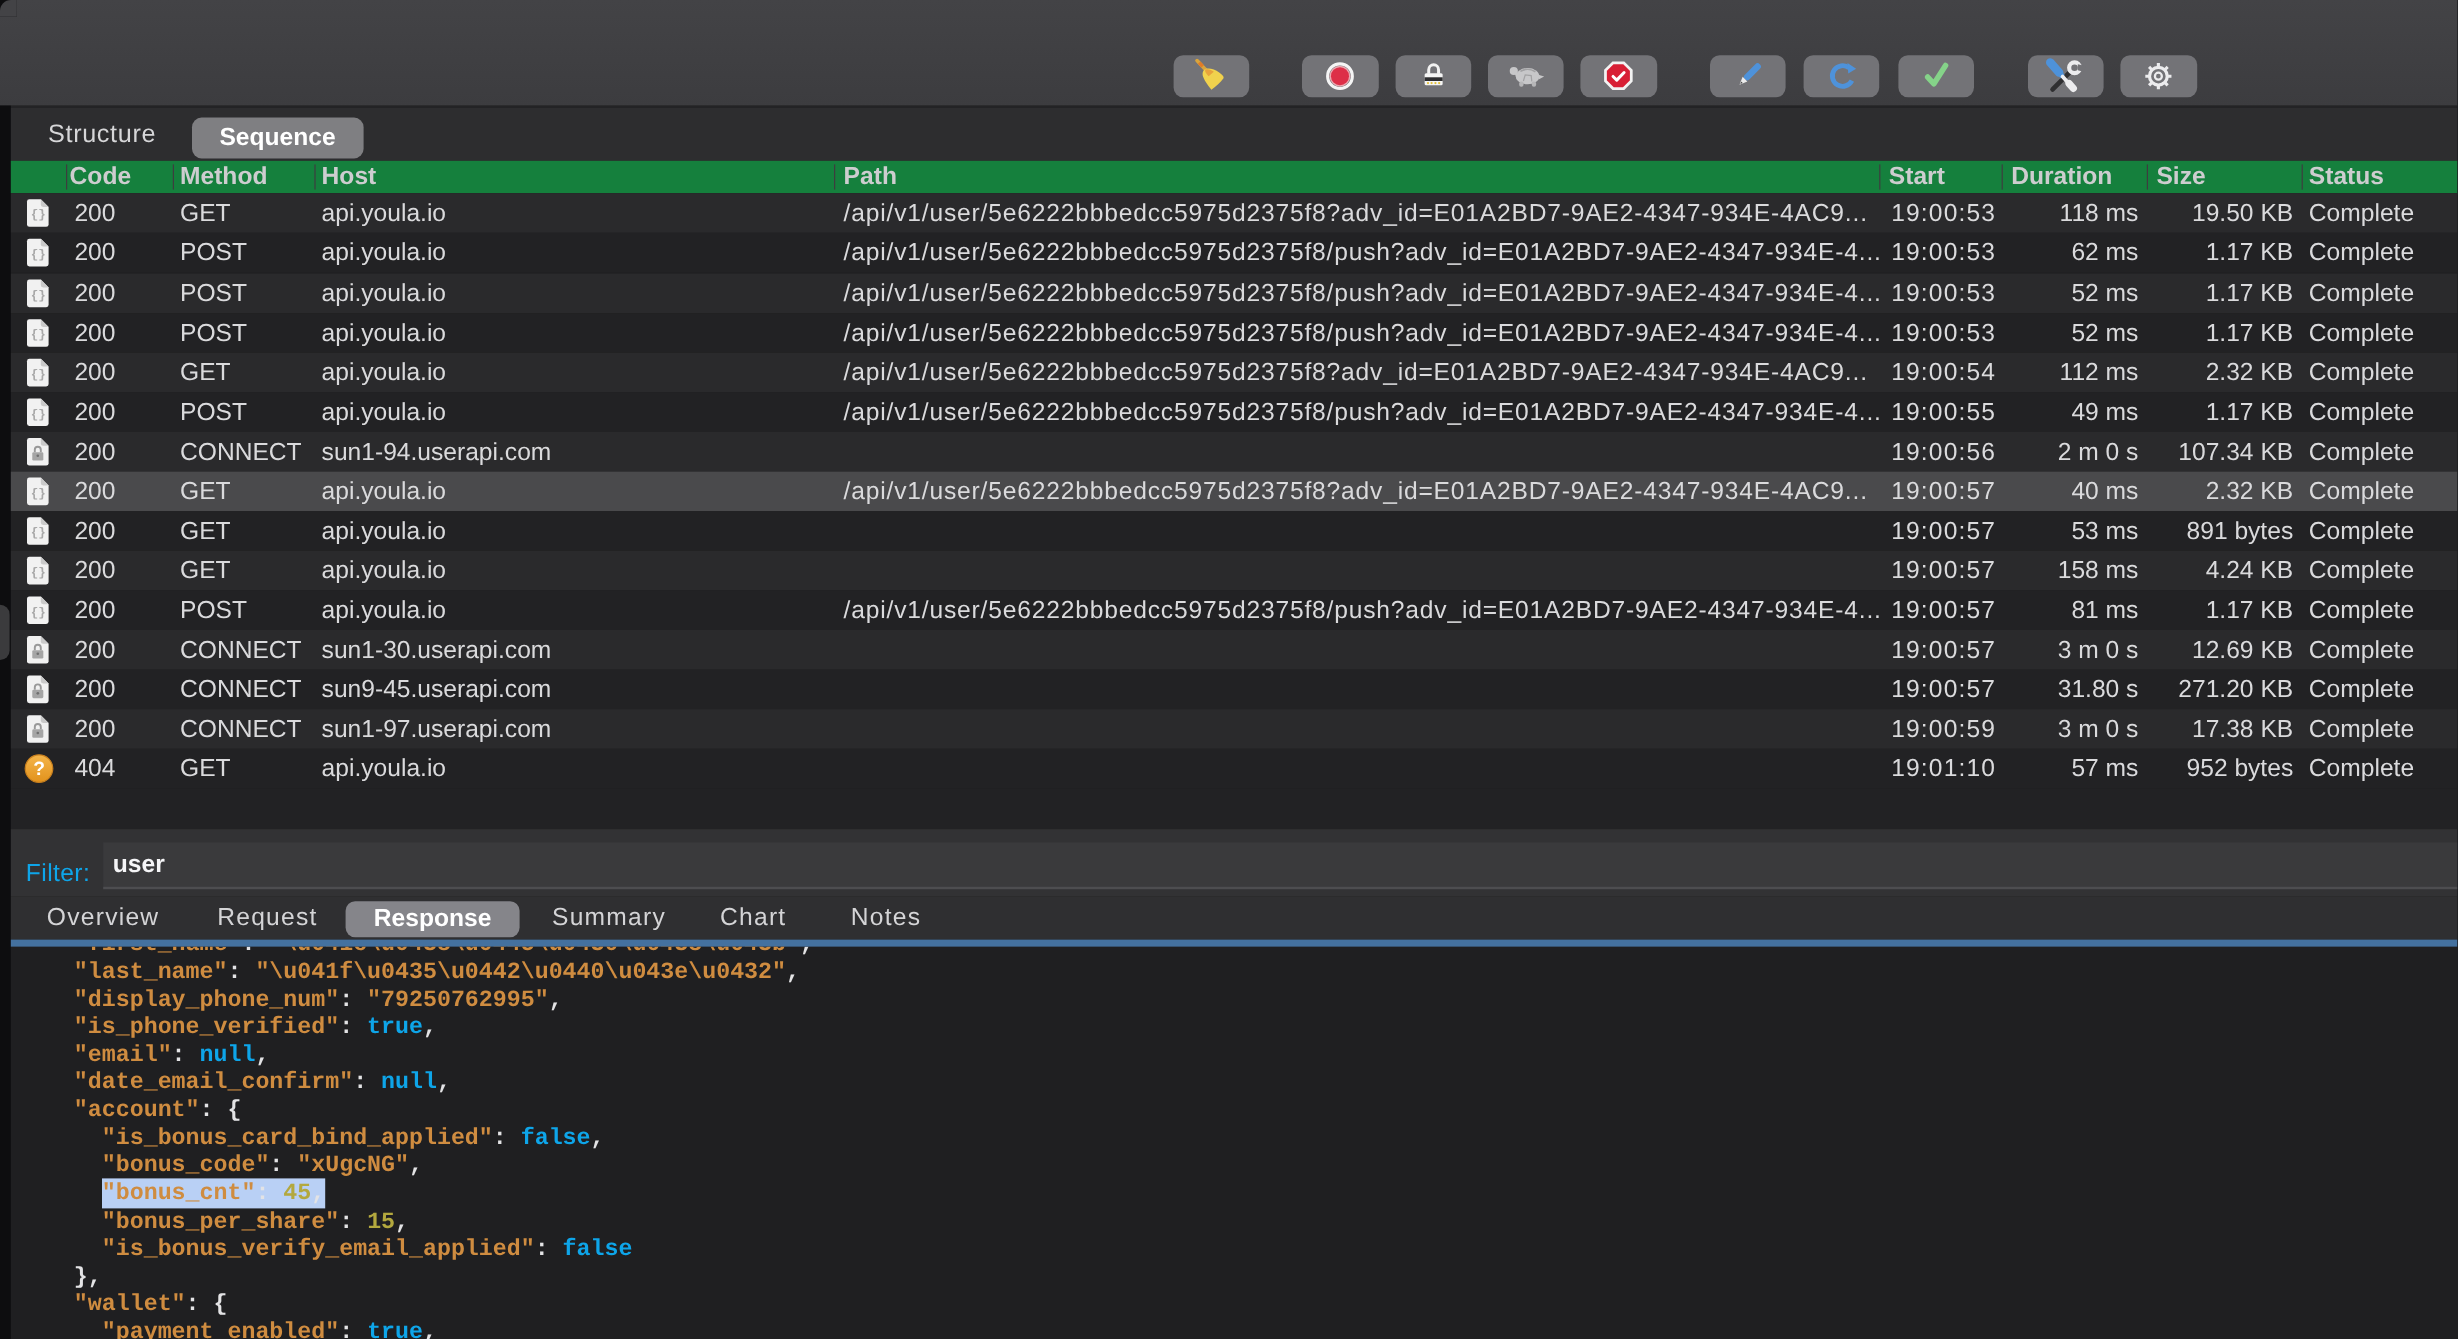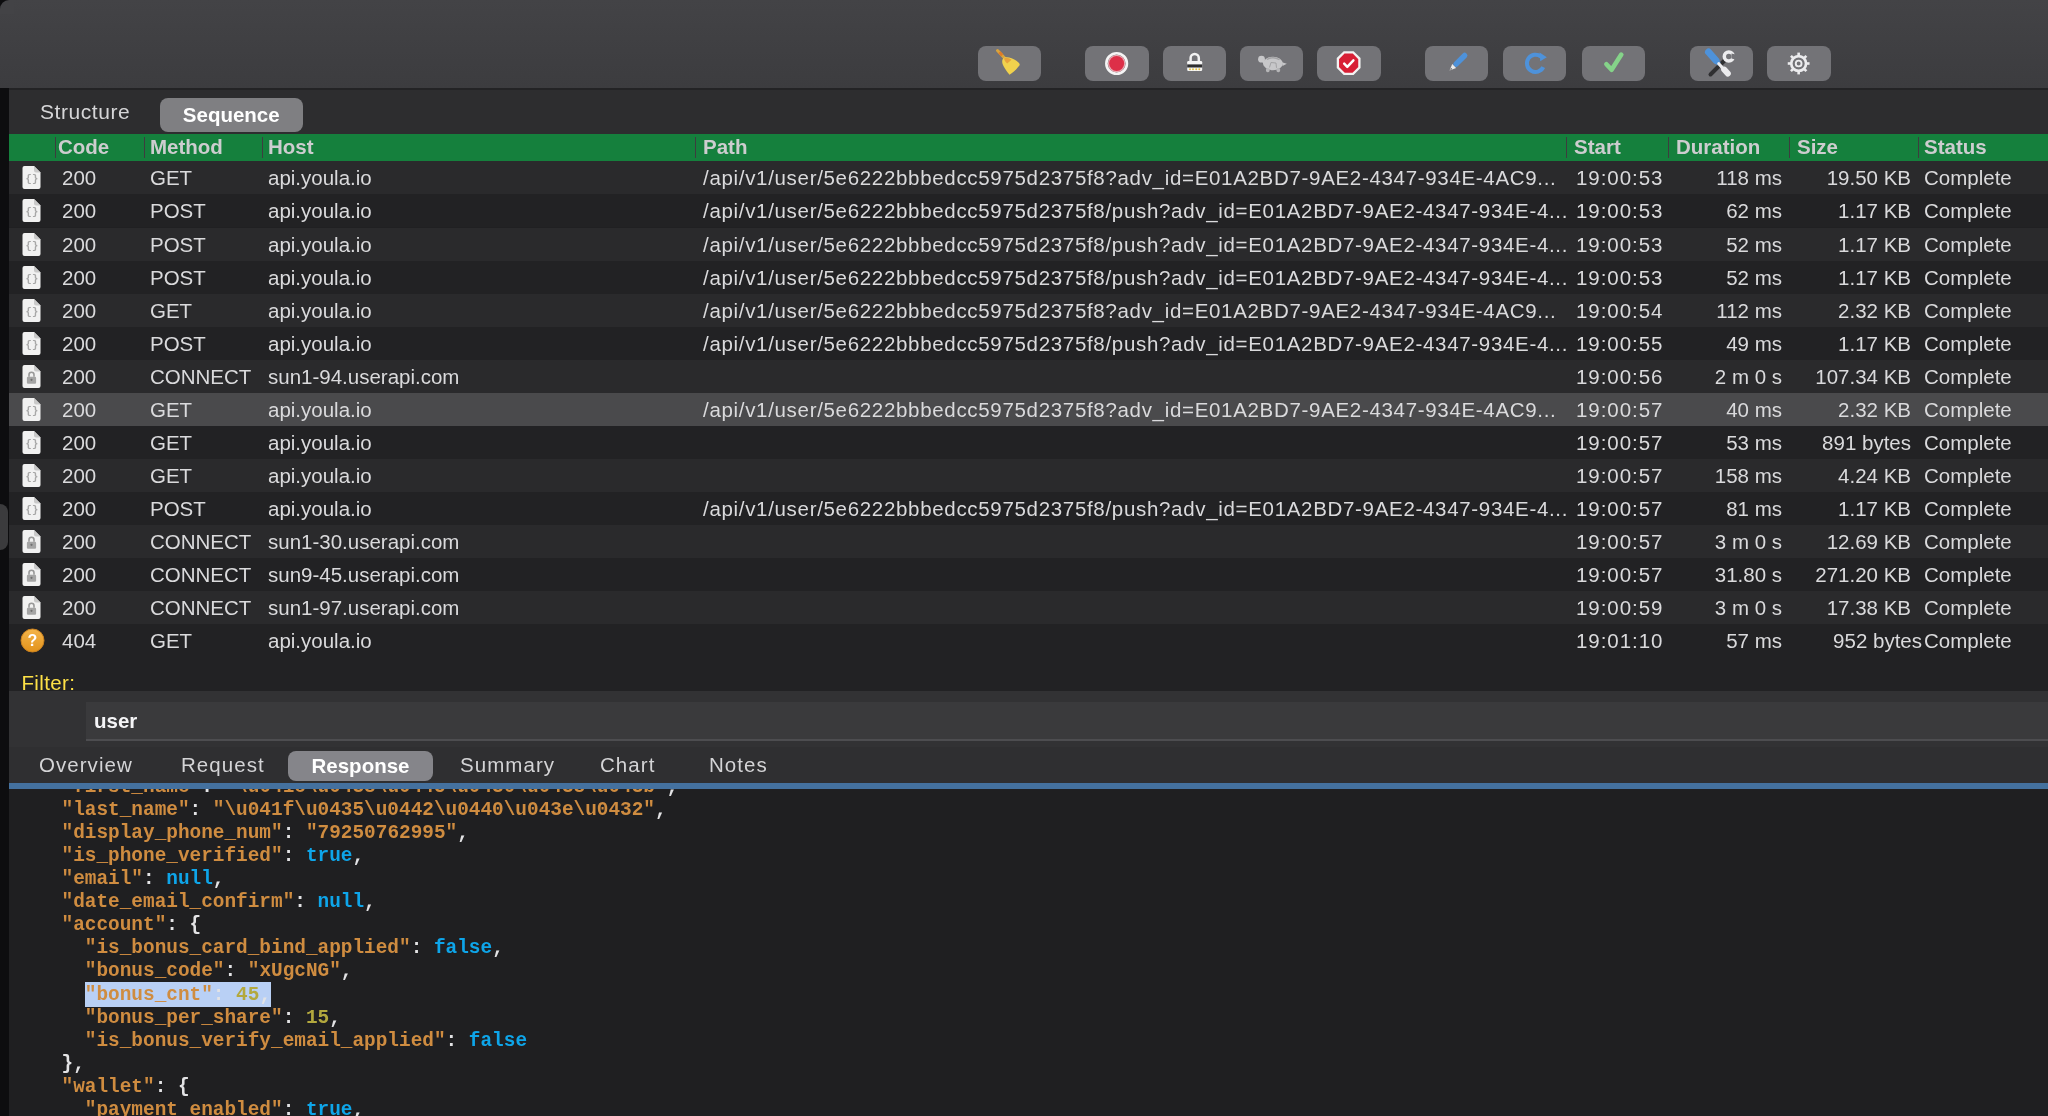--- a/index.html
+++ b/index.html
@@ -17,21 +17,21 @@
 .th{position:absolute;top:0;height:27.4px;line-height:26px;font-size:20.5px;font-weight:600;color:#cdcdcf;}
 .vsep{position:absolute;top:3px;height:21px;width:1px;background:#3d3d3f;}
 .row{position:absolute;left:0;width:2048px;height:33.05px;font-size:20.5px;color:#dadadc;}
 .cell{position:absolute;top:0;height:33.05px;line-height:33.05px;white-space:nowrap;}
 .r-odd{background:#2a2a2c;}
 .r-even{background:#222224;}
 .r-sel{background:#4a4a4c;}
 .icn{position:absolute;left:19.5px;top:4px;}
 .belowrows{left:0;top:657.2px;width:2048px;height:33.8px;background:#222224;}
 .filterbar{left:0;top:691px;width:2048px;height:56px;background:#323234;}
-.filterlabel{left:21.5px;top:655px;height:56px;line-height:56px;font-size:20.5px;letter-spacing:0.35px;color:#fde047;}
+.filterlabel{left:21.5px;top:700px;height:56px;line-height:56px;font-size:20.5px;letter-spacing:0.35px;color:#0ea5e9;}
 .finput{left:86px;top:702px;width:1962px;height:37px;background:#3a3a3c;border-bottom:2px solid #4d4d50;}
 .fuser{left:94px;top:702px;height:39px;line-height:37px;font-size:20.5px;font-weight:600;color:#f5f5f7;}
 .tabbar{left:0;top:747px;width:2048px;height:36px;background:#2f2f31;}
 .tab{position:absolute;top:747px;height:36px;line-height:36px;font-size:20.5px;letter-spacing:1.05px;color:#d4d4d6;}
 .resppill{left:288px;top:751px;width:145px;height:29.5px;border-radius:8px;background:#85858a;
   text-align:center;line-height:29.5px;font-size:20.5px;font-weight:700;color:#ffffff;position:absolute;}
 .blueline{left:0;top:783px;width:2048px;height:6px;background:#44719f;}
 .respane{left:0;top:789px;width:2048px;height:327px;background:#1f1f21;overflow:hidden;}
 .json{position:absolute;left:15px;top:-12.9px;font-family:"Liberation Mono",monospace;
   font-size:19.4px;line-height:23.05px;font-weight:700;white-space:pre;color:#e3e3e5;}
@@ -381,21 +381,21 @@
           </defs>
           <circle cx="12.5" cy="12.5" r="11.5" fill="url(#g404)"></circle>
           <circle cx="12.5" cy="12.5" r="11.5" fill="none" stroke="#c77f1e" stroke-width="1"></circle>
           <text x="12.5" y="18" font-size="16" font-weight="bold" fill="#fff" text-anchor="middle" font-family="Liberation Sans, sans-serif">?</text>
         </svg></div>
       <div class="cell" style="left:62px">404</div>
       <div class="cell" style="left:150px">GET</div>
       <div class="cell" style="left:268px">api.youla.io</div>
       <div class="cell" style="left:1576px;letter-spacing:0.95px">19:01:10</div>
       <div class="cell" style="right:266px">57 ms</div>
-      <div class="cell" style="right:126px">952 bytes</div>
+      <div class="cell" style="right:137px">952 bytes</div>
       <div class="cell" style="left:1924px">Complete</div>
     </div>
 <div class="abs belowrows"></div>
 <div class="abs filterbar"></div>
 <div class="abs finput"></div>
 <div class="abs filterlabel">Filter:</div>
 <div class="abs fuser">user</div>
 <div class="abs tabbar"></div>
 <div class="tab" style="left:39px">Overview</div>
 <div class="tab" style="left:181px">Request</div>

